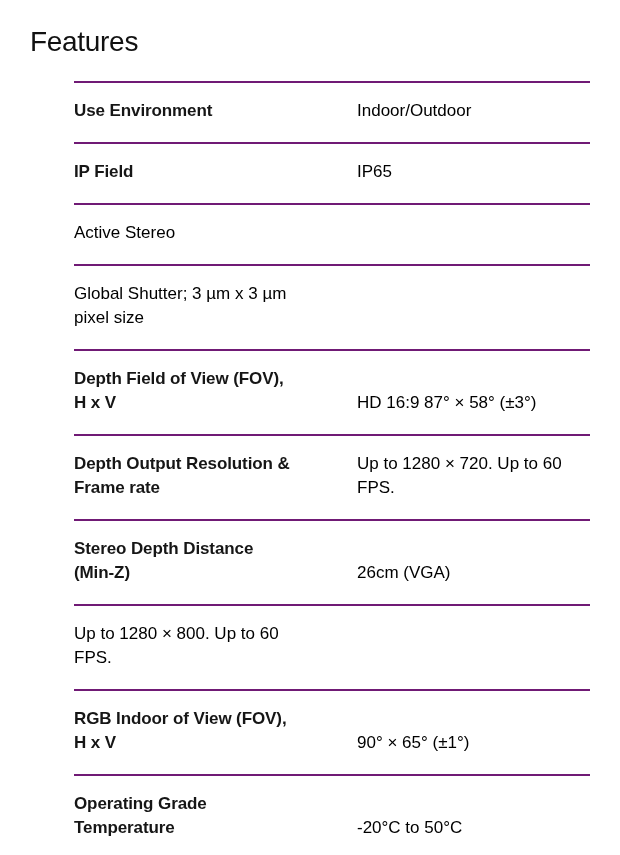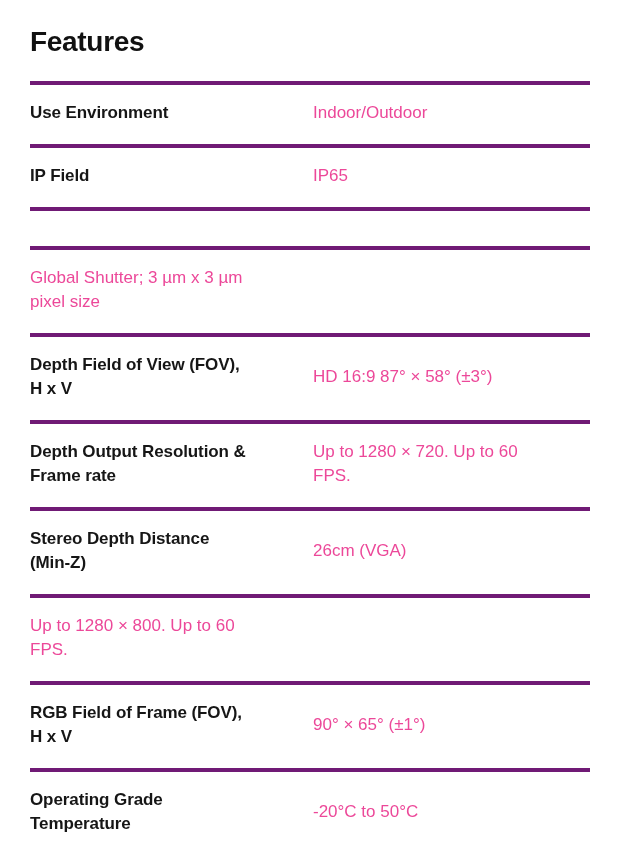--- a/index.html
+++ b/index.html
@@ -12,49 +12,50 @@
   }
   .page {
     width: 620px;
     height: 855px;
     padding: 0 30px;
   }
   .page-title {
     margin-top: 24px;
     font-size: 28px;
     line-height: 36px;
-    font-weight: 700;
+    font-weight: 400;
     letter-spacing: -0.3px;
     color: #111111;
   }
   .features-table {
     margin-top: 21px;
   }
   .feature-row {
     display: flex;
-    align-items: center;
-    border-top: 4px solid #701a75;
+    align-items: flex-end;
+    border-top: 2px solid #701a75;
     padding: 16px 0 19px 0;
+    margin-left: 44px;
   }
   .feature-label {
     flex: 0 0 283px;
     padding-right: 18px;
     font-size: 17px;
     line-height: 24px;
     font-weight: 700;
     letter-spacing: -0.1px;
     color: #161616;
     white-space: pre-line;
   }
   .feature-value {
     flex: 1;
     font-size: 17px;
     line-height: 24px;
     font-weight: 400;
-    color: #ec4899;
+    color: #000000;
     white-space: pre-line;
   }
 </style>
 </head>
 <body>
 
 <div class="page">
 
   <h1 class="page-title">Features</h1>
 
@@ -64,20 +65,21 @@
       <div class="feature-label">Use Environment</div>
       <div class="feature-value">Indoor/Outdoor</div>
     </div>
 
     <div class="feature-row">
       <div class="feature-label">IP Field</div>
       <div class="feature-value">IP65</div>
     </div>
 
     <div class="feature-row">
+      <div class="feature-value">Active Stereo</div>
     </div>
 
     <div class="feature-row">
       <div class="feature-value">Global Shutter; 3 µm x 3 µm
 pixel size</div>
     </div>
 
     <div class="feature-row">
       <div class="feature-label">Depth Field of View (FOV),
 H x V</div>
@@ -96,21 +98,21 @@
 (Min-Z)</div>
       <div class="feature-value">26cm (VGA)</div>
     </div>
 
     <div class="feature-row">
       <div class="feature-value">Up to 1280 × 800. Up to 60
 FPS.</div>
     </div>
 
     <div class="feature-row">
-      <div class="feature-label">RGB Field of Frame (FOV),
+      <div class="feature-label">RGB Indoor of View (FOV),
 H x V</div>
       <div class="feature-value">90° × 65° (±1°)</div>
     </div>
 
     <div class="feature-row">
       <div class="feature-label">Operating Grade
 Temperature</div>
       <div class="feature-value">-20°C to 50°C</div>
     </div>
 

